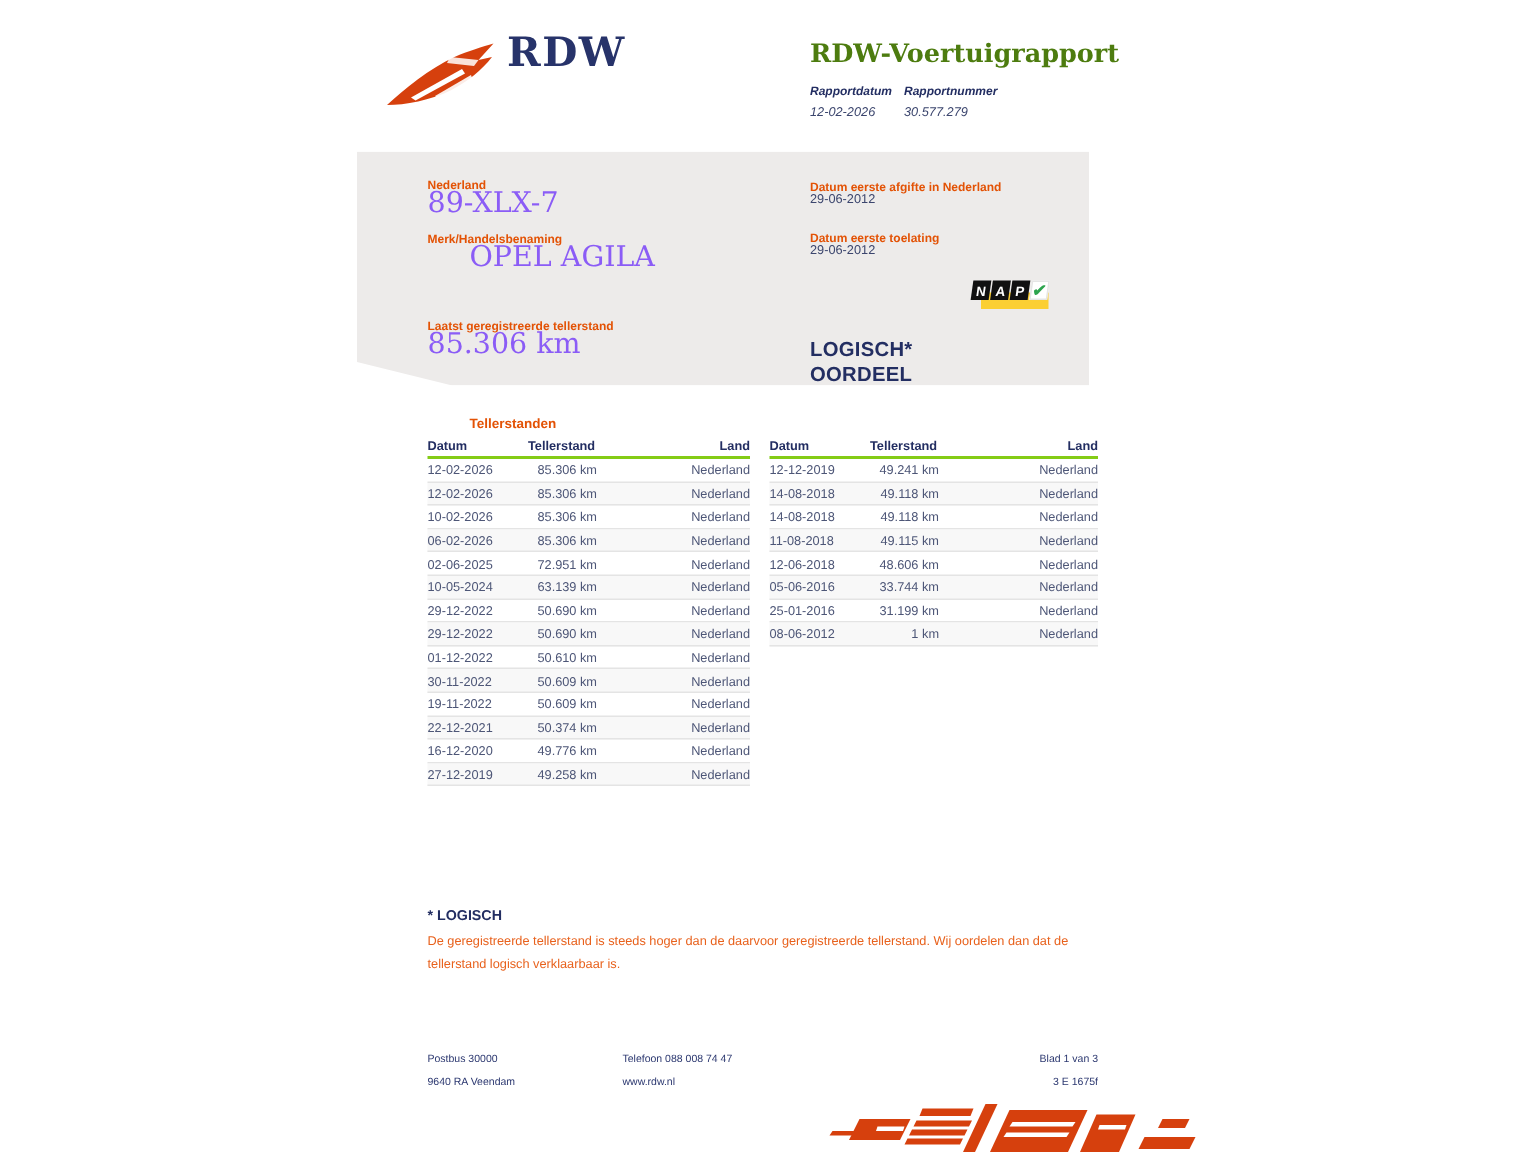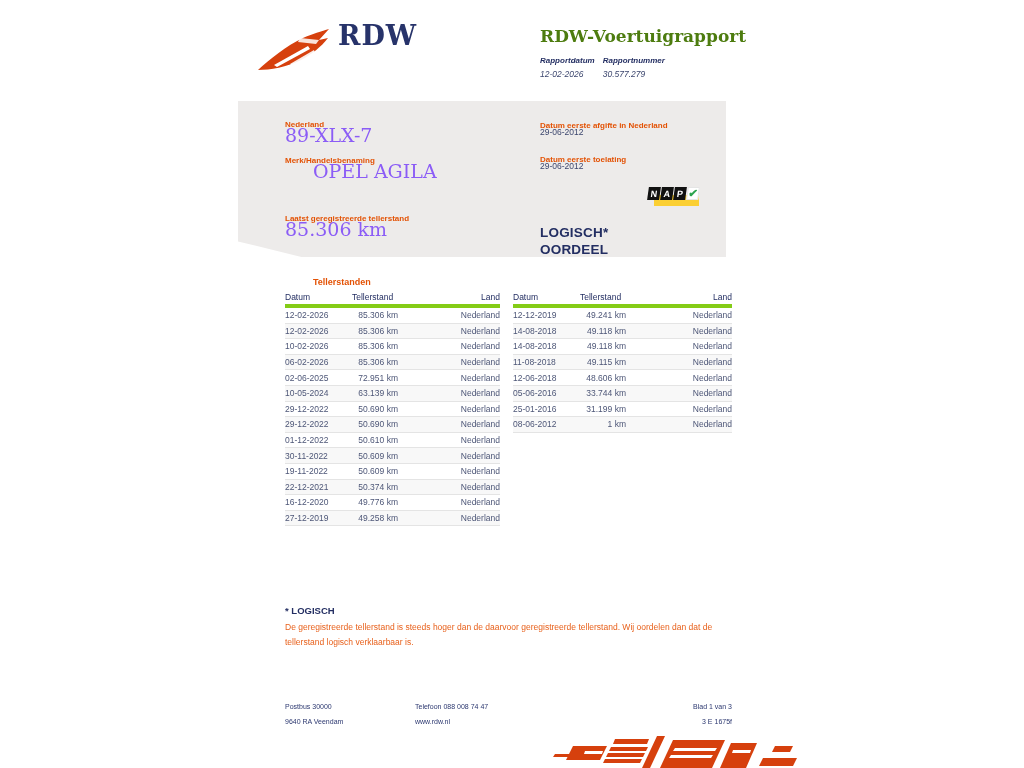--- a/index.html
+++ b/index.html
@@ -53,22 +53,22 @@
   }
   .nap-check{background:#ffffff;color:#2da44e;font-size:11px;border:1px solid #e5e5e5;box-sizing:border-box;}
 
   
   .section-title{left:285px;top:277px;font-size:9px;font-weight:bold;color:#e35205;margin-left:28px;}
   .mtable{top:290px;}
   .mtable-left{left:285px;width:215px;}
   .mtable-right{left:513px;width:219px;}
   .thead{
     display:flex;align-items:flex-end;height:12px;
-    border-bottom:4px solid #84cc16;padding-bottom:2px;
-    font-size:8.5px;font-weight:normal;color:#232e62;
+    border-bottom:2px solid #84cc16;padding-bottom:2px;
+    font-size:8.5px;font-weight:bold;color:#232e62;
   }
   .trow{
     display:flex;align-items:center;height:14.6px;
     border-bottom:1px solid #e4e4e4;
     font-size:8.5px;color:#4d5677;
   }
   .trow:nth-child(even){background:#f8f8f8;}
   .c-datum{width:67px;}
   .c-tell{width:46px;text-align:right;}
   .c-land{margin-left:auto;text-align:right;}

